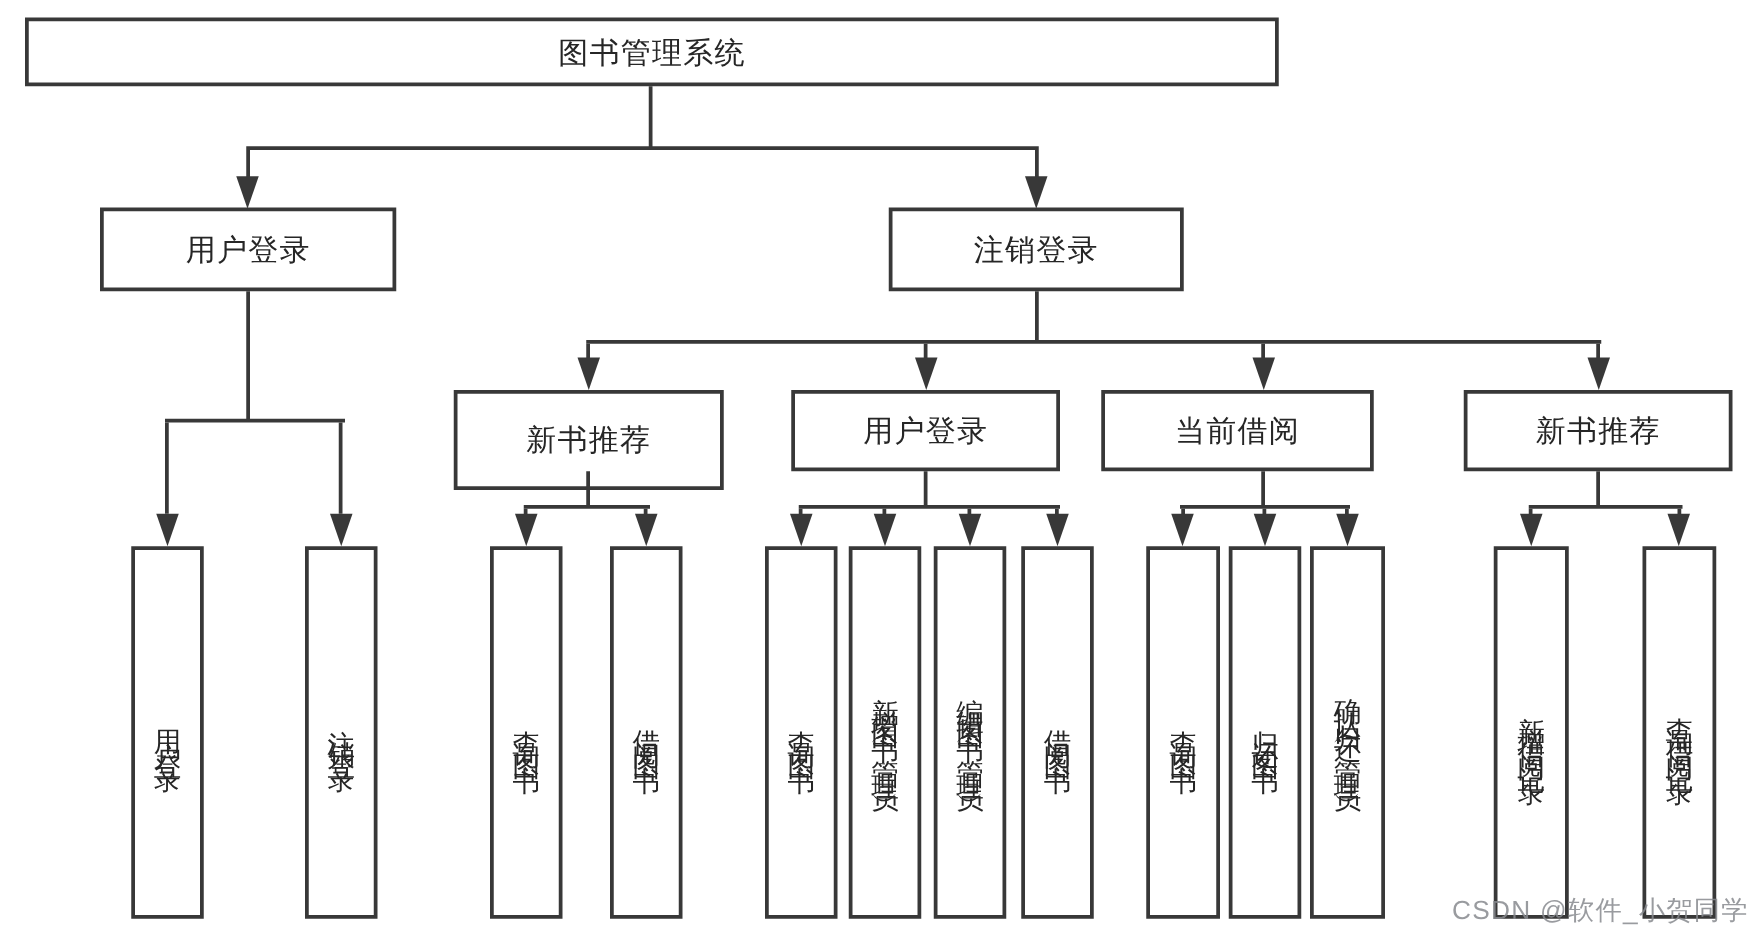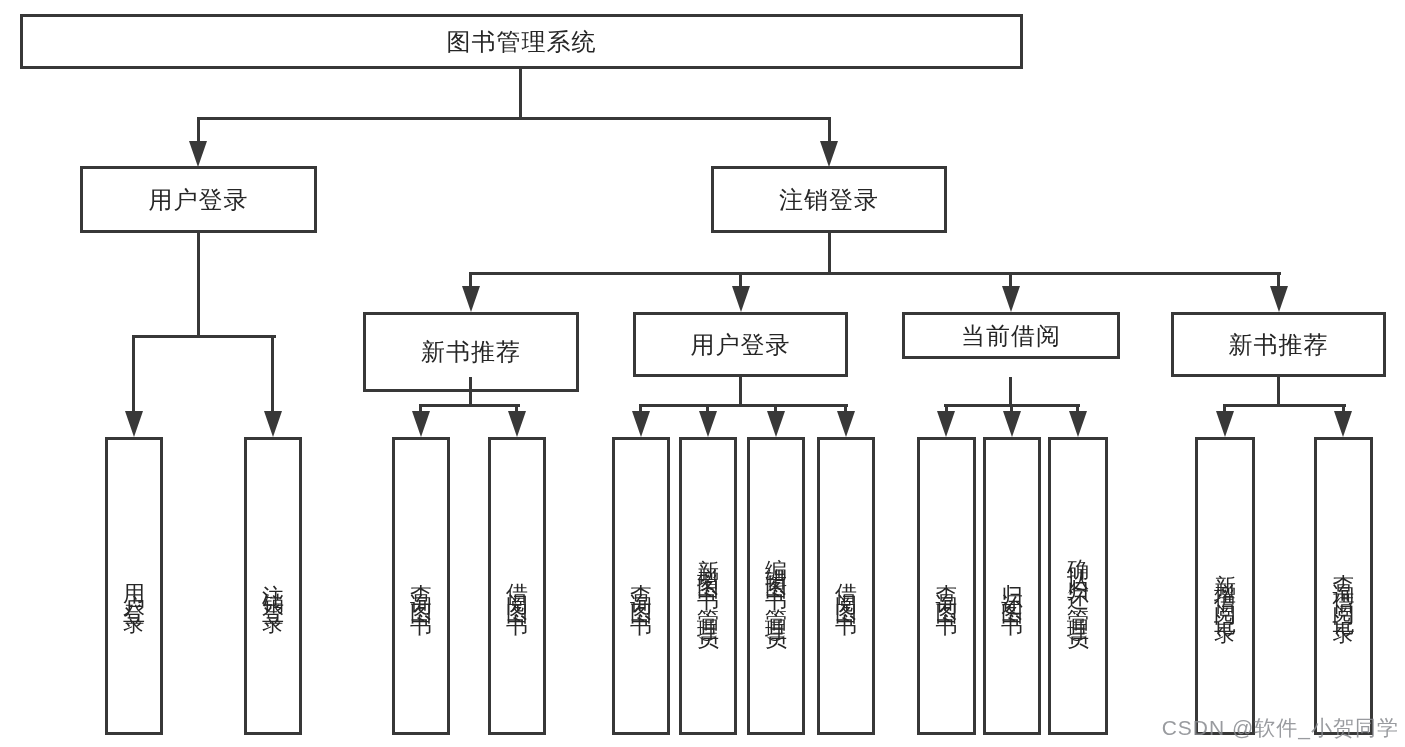--- a/index.html
+++ b/index.html
@@ -67,21 +67,21 @@
   <div class="box" style="left:711px;top:166px;width:236px;height:67px">
     <span class="lbl">注销登录</span>
   </div>
 
   <div class="box" style="left:363px;top:312px;width:216px;height:80px">
     <span class="lbl">新书推荐</span>
   </div>
   <div class="box" style="left:633px;top:312px;width:215px;height:65px">
     <span class="lbl">用户登录</span>
   </div>
-  <div class="box" style="left:902px;top:312px;width:218px;height:47px">
+  <div class="box" style="left:881px;top:312px;width:218px;height:65px">
     <span class="lbl">当前借阅</span>
   </div>
   <div class="box" style="left:1171px;top:312px;width:215px;height:65px">
     <span class="lbl">新书推荐</span>
   </div>
 
   <div class="box leaf" style="left:105px;width:58px">
     <span class="lbl">用户登录</span>
   </div>
   <div class="box leaf" style="left:244px;width:58px">

